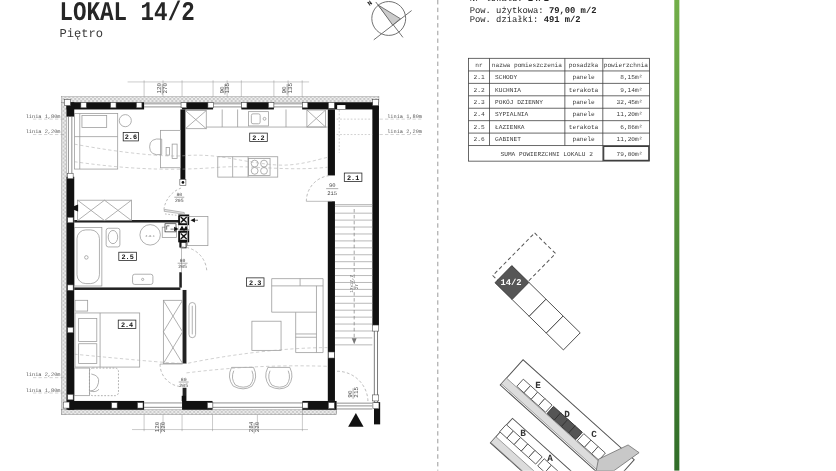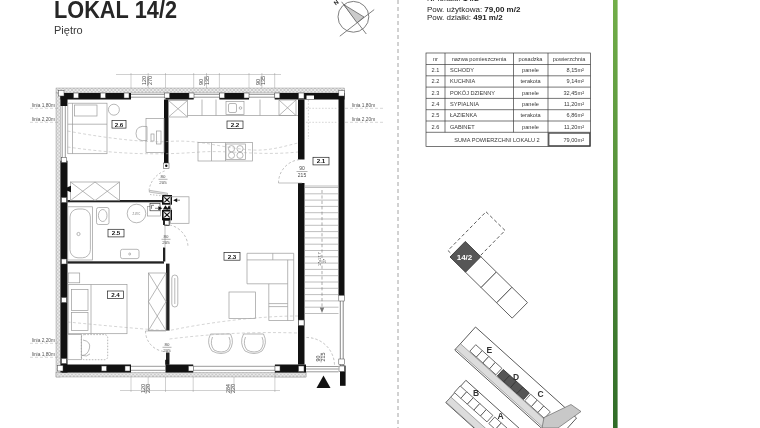--- a/index.html
+++ b/index.html
@@ -1,16 +1,16 @@
 <!DOCTYPE html>
 <html><head>
 <meta charset="utf-8">
 <style>
   html,body{margin:0;padding:0;background:#fff;}
-  #page{position:relative;width:732px;height:428px;overflow:hidden;font-family:Liberation Sans, sans-serif;}
+  #page{position:relative;width:732px;height:428px;overflow:hidden;font-family:Liberation Mono, monospace;}
   svg{position:absolute;left:0;top:0;}
 </style>
 </head>
 <body>
 <div id="page">
 <svg width="760" height="428" viewBox="0 0 760 428">
 <defs>
   <pattern id="hx" width="3.6" height="3.6" patternUnits="userSpaceOnUse">
     <rect width="3.6" height="3.6" fill="#ebebeb"></rect>
     <path d="M0,3.6 L3.6,0 M-0.9,0.9 L0.9,-0.9 M2.7,4.5 L4.5,2.7 M0,0 L3.6,3.6 M-0.9,2.7 L0.9,4.5 M2.7,-0.9 L4.5,0.9" stroke="#a0a0a0" stroke-width="0.4" fill="none"></path>

